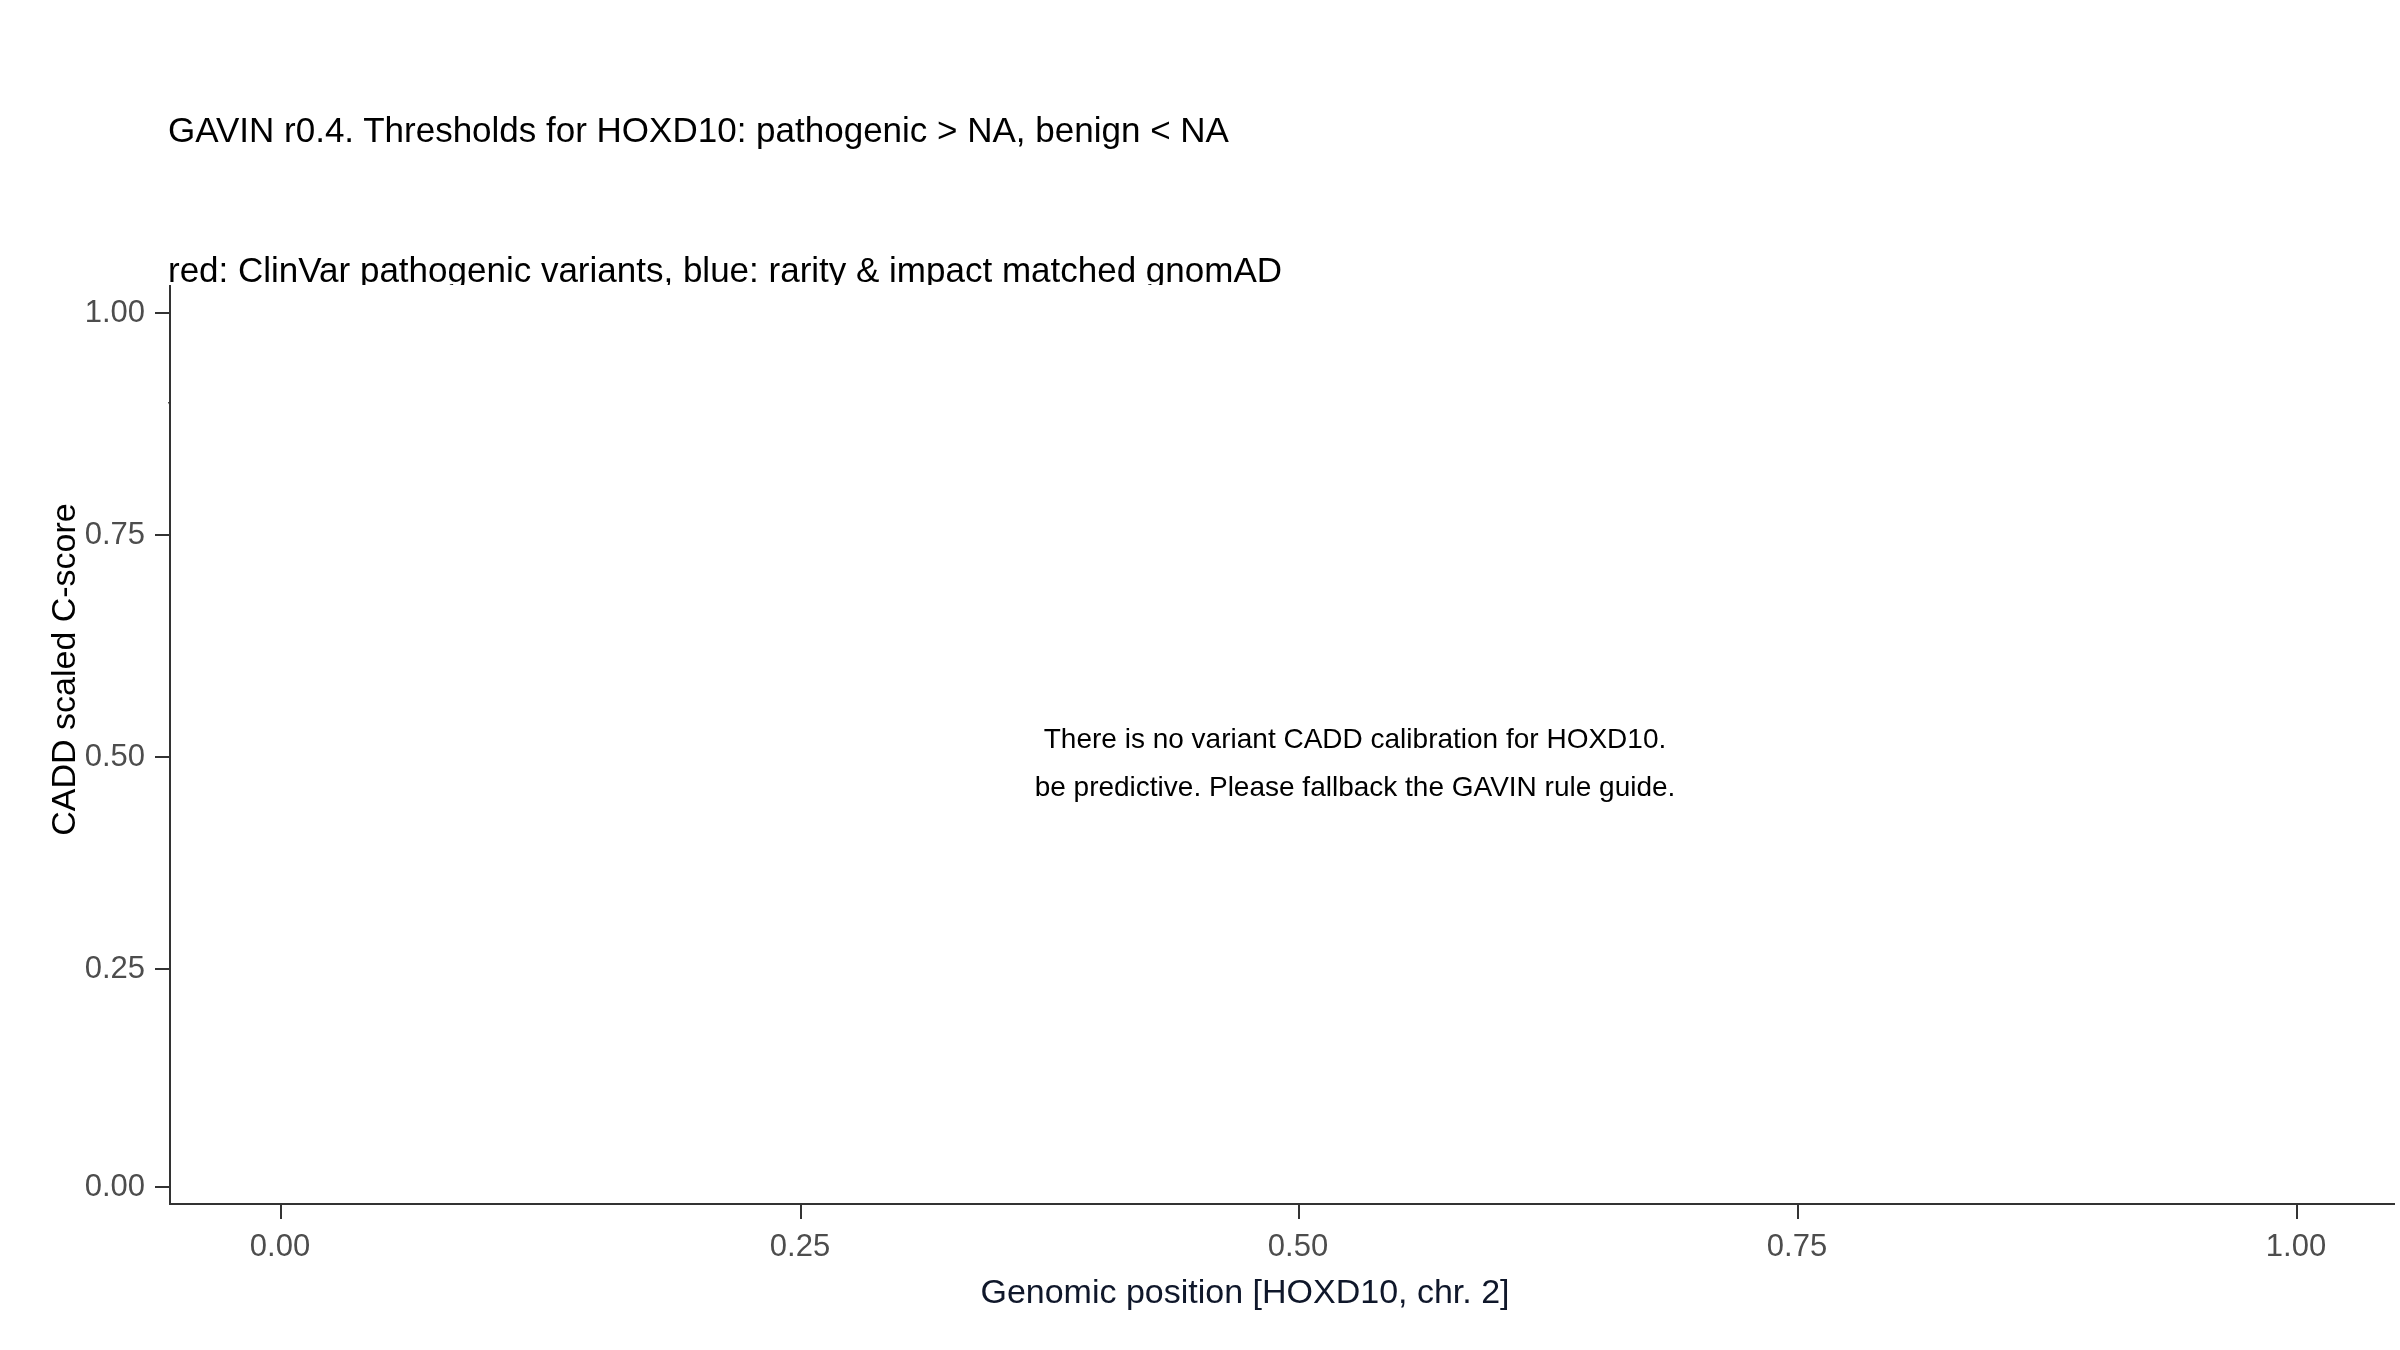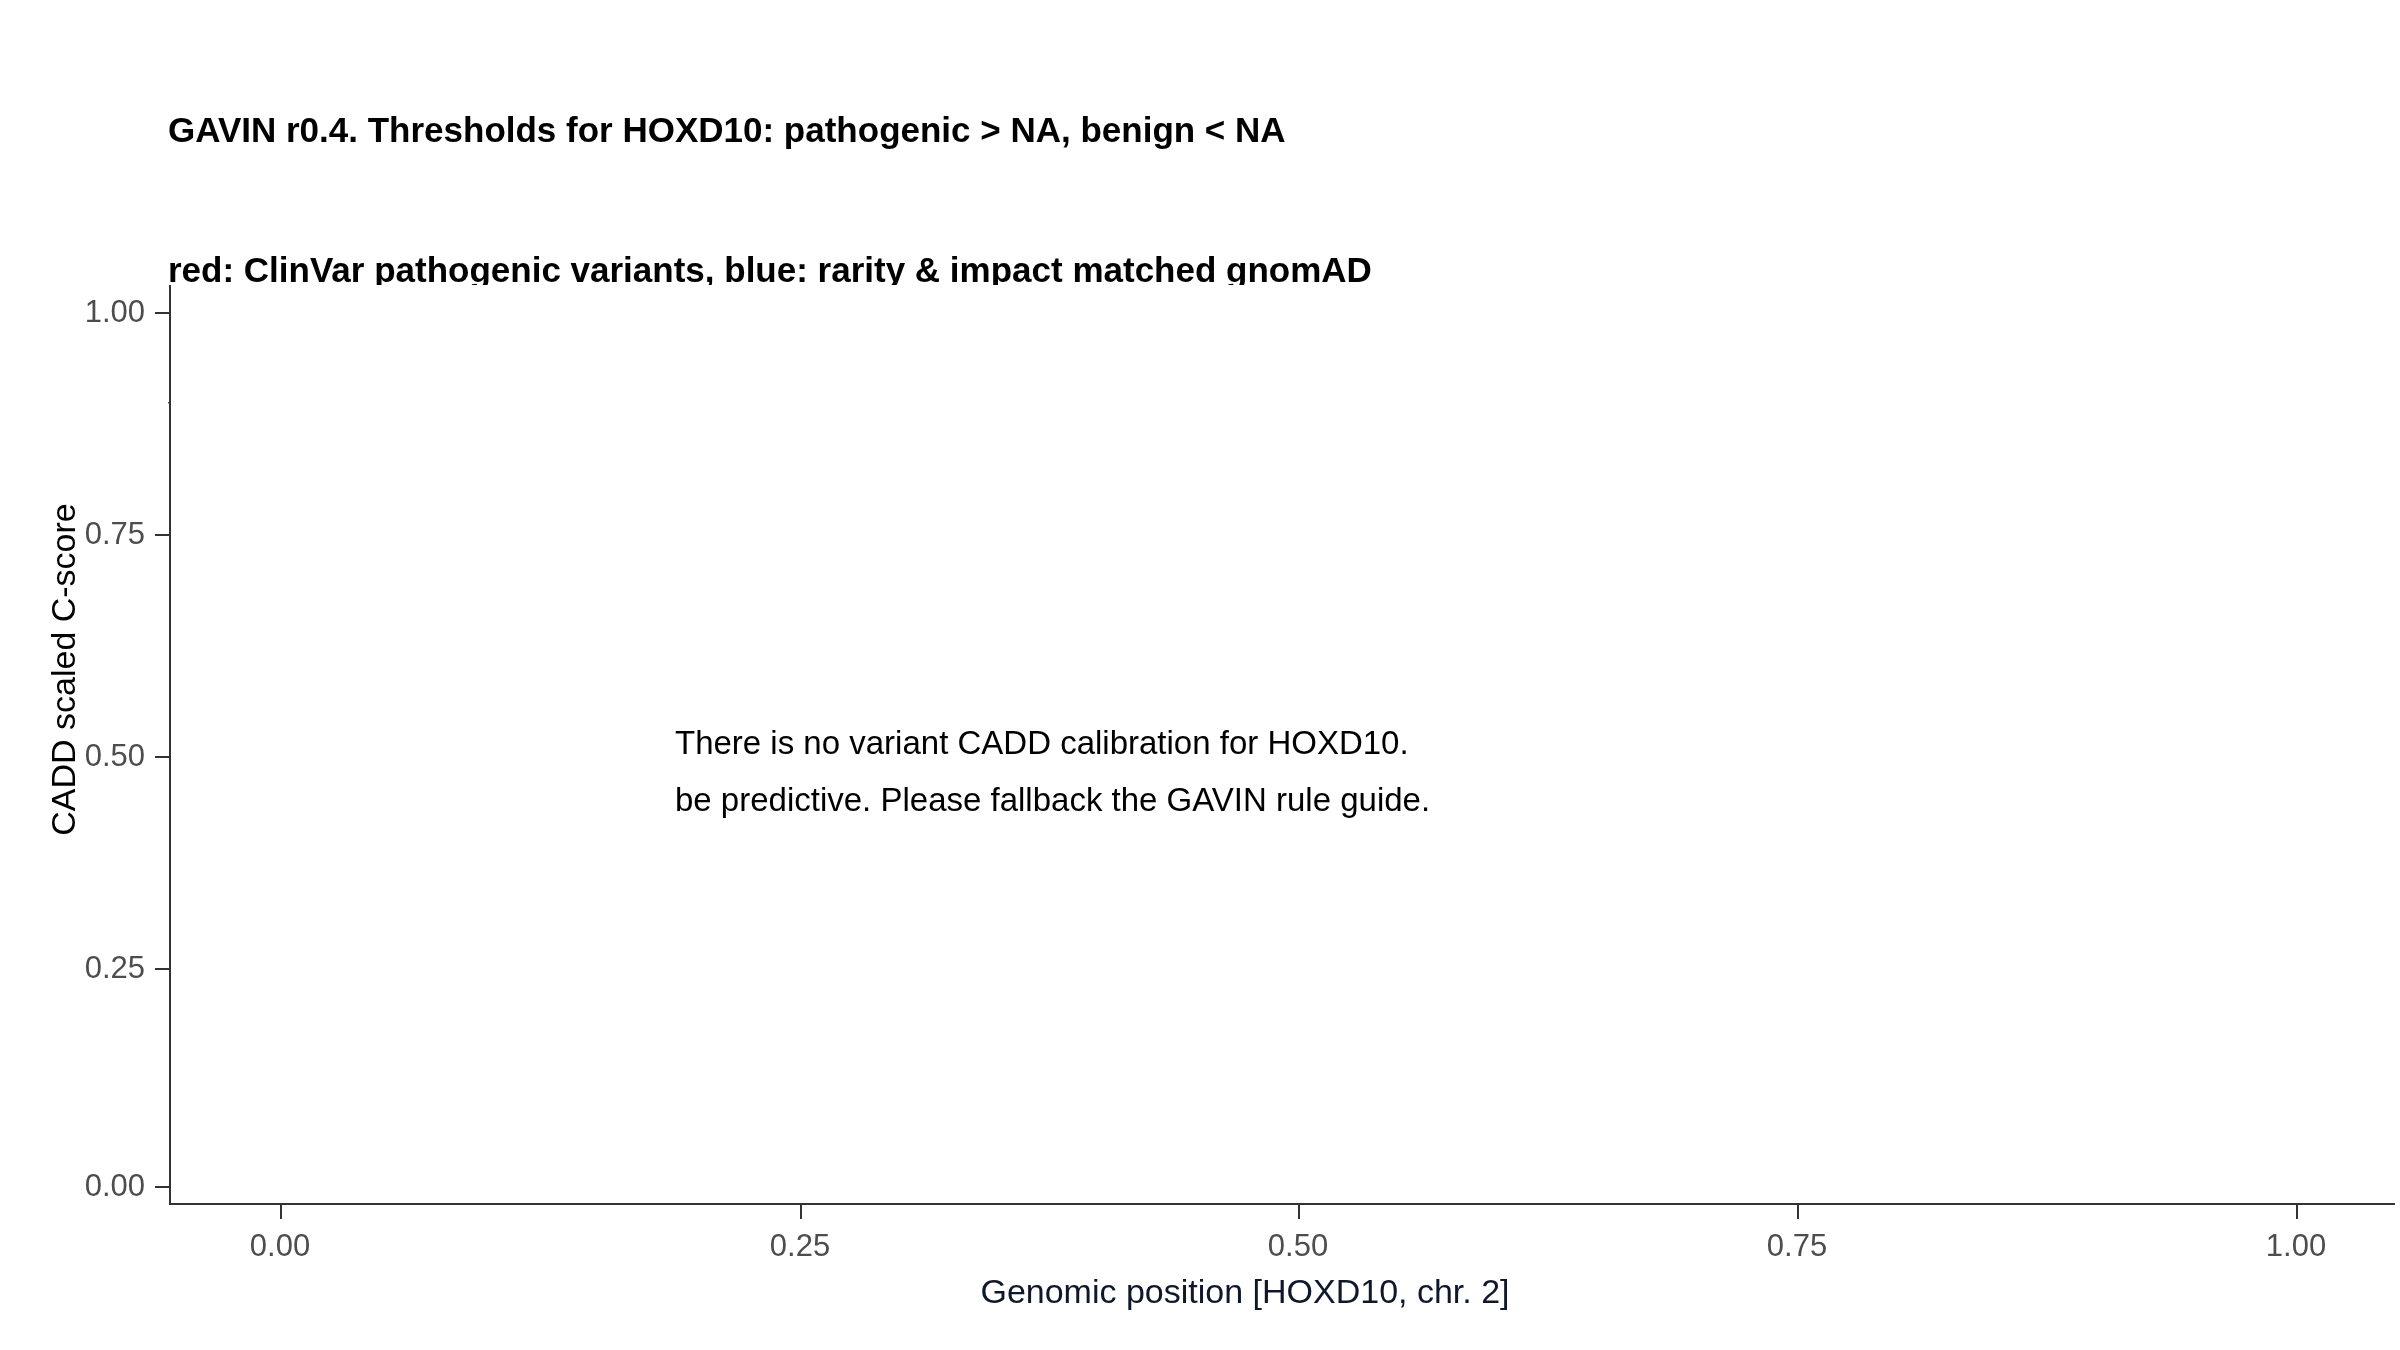--- a/index.html
+++ b/index.html
@@ -28,21 +28,21 @@
   .title-block {
     position: absolute;
     left: 168px;
     top: 14px;
     width: 2100px;
     font-size: 35px;
     line-height: 1.33;
     color: #000000;
     white-space: pre-wrap;
   }
-  .title-line { display: block; font-weight: bold; }
+  .title-line { display: block; }
 
   
   .ylab {
     position: absolute;
     left: -237px;
     top: 650px;
     width: 600px;
     text-align: center;
     font-size: 34px;
     transform: rotate(-90deg);
@@ -118,23 +118,23 @@
     color: #4d4d4d;
     transform: translateX(-50%);
   }
 
   
   .panel-note {
     position: absolute;
     left: 505px;
     top: 430px;
     width: 1360px;
-    font-size: 33px;
+    font-size: 28px;
     line-height: 1.72;
-    text-align: left;
+    text-align: center;
     color: #000000;
   }
   .panel-note span { display: block; }
 </style>
 </head>
 <body>
 
 <div class="plot-root">
 
   <div class="title-block">

